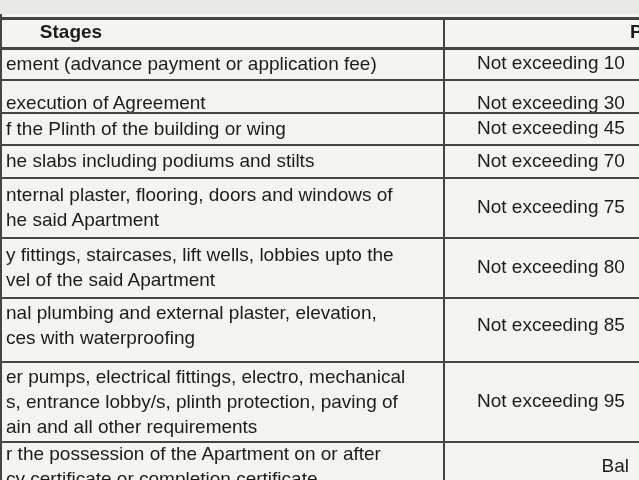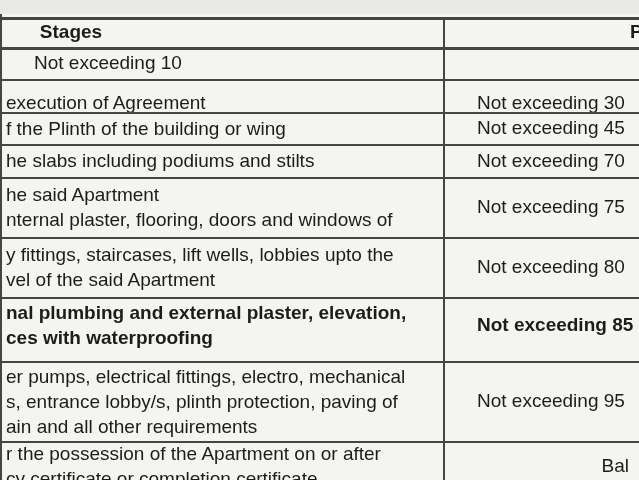--- a/index.html
+++ b/index.html
@@ -99,20 +99,23 @@
 
 <div class="screen">
 
   <div class="header-row">
     <div class="stages-header">Stages</div>
     <div class="pct-header">P</div>
   </div>
 
   <div id="rows-container">
       <div class="row" style="top: 33px; height: 32px;">
+        <div class="cell-stage">
+          <div>ement (advance payment or application fee)</div>
+        </div>
         <div class="cell-value">Not exceeding 10</div>
       </div>
       <div class="row" style="top: 65px; height: 47px;">
         <div class="cell-stage">
           <div>execution of Agreement</div>
         </div>
         <div class="cell-value">Not exceeding 30</div>
       </div>
       <div class="row" style="top: 98px; height: 32px;">
         <div class="cell-stage">
@@ -121,33 +124,33 @@
         <div class="cell-value">Not exceeding 45</div>
       </div>
       <div class="row" style="top: 130px; height: 33px;">
         <div class="cell-stage">
           <div>he slabs including podiums and stilts</div>
         </div>
         <div class="cell-value">Not exceeding 70</div>
       </div>
       <div class="row" style="top: 163px; height: 60px;">
         <div class="cell-stage">
+          <div>nternal plaster, flooring, doors and windows of</div>
           <div>he said Apartment</div>
-          <div>nternal plaster, flooring, doors and windows of</div>
         </div>
         <div class="cell-value">Not exceeding 75</div>
       </div>
       <div class="row" style="top: 223px; height: 60px; border-radius: 8px;">
         <div class="cell-stage">
           <div>y fittings, staircases, lift wells, lobbies upto the</div>
           <div>vel of the said Apartment</div>
         </div>
         <div class="cell-value">Not exceeding 80</div>
       </div>
-      <div class="row" style="top: 283px; height: 56px; font-weight: bold;">
+      <div class="row" style="top: 283px; height: 56px;">
         <div class="cell-stage">
           <div>nal plumbing and external plaster, elevation,</div>
           <div>ces with waterproofing</div>
         </div>
         <div class="cell-value">Not exceeding 85</div>
       </div>
       <div class="row" style="top: 347px; height: 80px;">
         <div class="cell-stage">
           <div>er pumps, electrical fittings, electro, mechanical</div>
           <div>s, entrance lobby/s, plinth protection, paving of</div>

